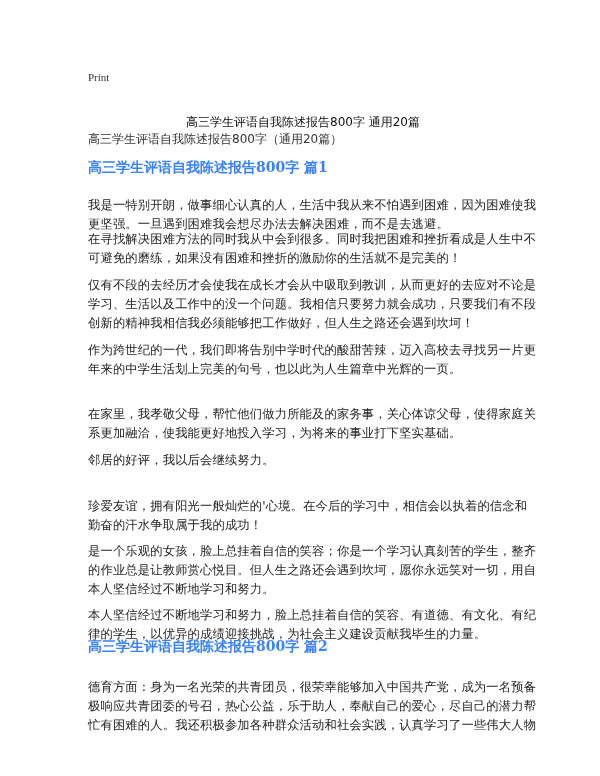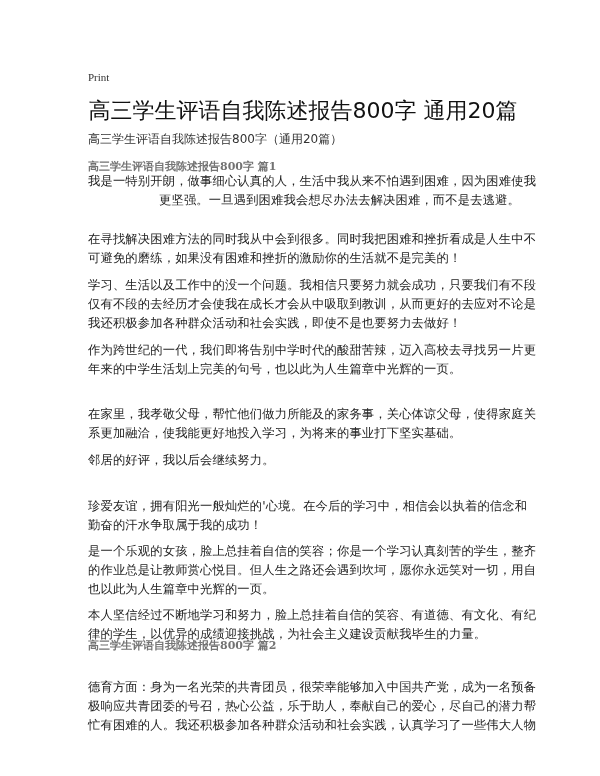--- a/index.html
+++ b/index.html
@@ -1,64 +1,64 @@
 <!DOCTYPE html>
 <html><head>
 <meta charset="utf-8">
 <style>
   html, body { margin: 0; padding: 0; background: #ffffff; }
   body { width: 600px; height: 776px; overflow: hidden; position: relative; color: #222; }
   .print { position: absolute; left: 88px; top: 71px; font-family: Liberation Serif, serif; font-size: 11px; color: #333; }
-  .title { position: absolute; left: 88px; width: 430px; top: 96px; text-align: center; font-family: "DejaVu Sans", sans-serif; font-size: 22px; color: #111; letter-spacing: 0px; }
+  .title { position: absolute; left: 88px; width: 430px; top: 114px; text-align: center; font-family: "DejaVu Sans", sans-serif; font-size: 12px; color: #111; letter-spacing: 0px; }
   .subtitle { position: absolute; left: 88px; top: 131px; font-family: "DejaVu Sans", sans-serif; font-size: 12px; color: #333; text-align: center; }
-  .h2 { position: absolute; left: 88px; font-family: "DejaVu Serif", serif; font-size: 11px; font-weight: bold; color: #737373; }
+  .h2 { position: absolute; left: 88px; font-family: "DejaVu Serif", serif; font-size: 14px; font-weight: bold; color: #3b82f6; }
   .p { position: absolute; left: 88px; width: 432px; font-family: "DejaVu Sans", sans-serif; font-size: 12.3px; line-height: 19px; color: #222; letter-spacing: 0.15px; }
   .p span { display: block; white-space: nowrap; }
 </style>
 </head>
 <body>
 
 <div class="print">Print</div>
 <div class="title">高三学生评语自我陈述报告800字 通用20篇</div>
 <div class="subtitle">高三学生评语自我陈述报告800字（通用20篇）</div>
 
 <div class="h2" style="top:159px;">高三学生评语自我陈述报告800字 篇1</div>
 
-<div class="p" style="top:172px;text-align:right;">
+<div class="p" style="top:196px;">
   <span>我是一特别开朗，做事细心认真的人，生活中我从来不怕遇到困难，因为困难使我</span>
   <span>更坚强。一旦遇到困难我会想尽办法去解决困难，而不是去逃避。</span>
 </div>
 <div class="p" style="top:230px;">
   <span>在寻找解决困难方法的同时我从中会到很多。同时我把困难和挫折看成是人生中不</span>
   <span>可避免的磨练，如果没有困难和挫折的激励你的生活就不是完美的！</span>
 </div>
 <div class="p" style="top:276px;">
+  <span>仅有不段的去经历才会使我在成长才会从中吸取到教训，从而更好的去应对不论是</span>
   <span>学习、生活以及工作中的没一个问题。我相信只要努力就会成功，只要我们有不段</span>
-  <span>仅有不段的去经历才会使我在成长才会从中吸取到教训，从而更好的去应对不论是</span>
-  <span>我还积极参加各种群众活动和社会实践，即使不是也要努力去做好！</span>
+  <span>创新的精神我相信我必须能够把工作做好，但人生之路还会遇到坎坷！</span>
 </div>
 <div class="p" style="top:341px;">
   <span>作为跨世纪的一代，我们即将告别中学时代的酸甜苦辣，迈入高校去寻找另一片更</span>
   <span>年来的中学生活划上完美的句号，也以此为人生篇章中光辉的一页。</span>
 </div>
 <div class="p" style="top:405px;">
   <span>在家里，我孝敬父母，帮忙他们做力所能及的家务事，关心体谅父母，使得家庭关</span>
   <span>系更加融洽，使我能更好地投入学习，为将来的事业打下坚实基础。</span>
 </div>
 <div class="p" style="top:451px;">
   <span>邻居的好评，我以后会继续努力。</span>
 </div>
 <div class="p" style="top:497px;">
   <span>珍爱友谊，拥有阳光一般灿烂的'心境。在今后的学习中，相信会以执着的信念和</span>
   <span>勤奋的汗水争取属于我的成功！</span>
 </div>
 <div class="p" style="top:542px;">
   <span>是一个乐观的女孩，脸上总挂着自信的笑容；你是一个学习认真刻苦的学生，整齐</span>
   <span>的作业总是让教师赏心悦目。但人生之路还会遇到坎坷，愿你永远笑对一切，用自</span>
-  <span>也以此为人生篇章中光辉的一页。</span>
+  <span>本人坚信经过不断地学习和努力。</span>
 </div>
 <div class="p" style="top:606px;">
   <span>本人坚信经过不断地学习和努力，脸上总挂着自信的笑容、有道德、有文化、有纪</span>
   <span>律的学生，以优异的成绩迎接挑战，为社会主义建设贡献我毕生的力量。</span>
 </div>
 
 <div class="h2" style="top:638px;">高三学生评语自我陈述报告800字 篇2</div>
 
 <div class="p" style="top:678px;">
   <span>德育方面：身为一名光荣的共青团员，很荣幸能够加入中国共产党，成为一名预备</span>

